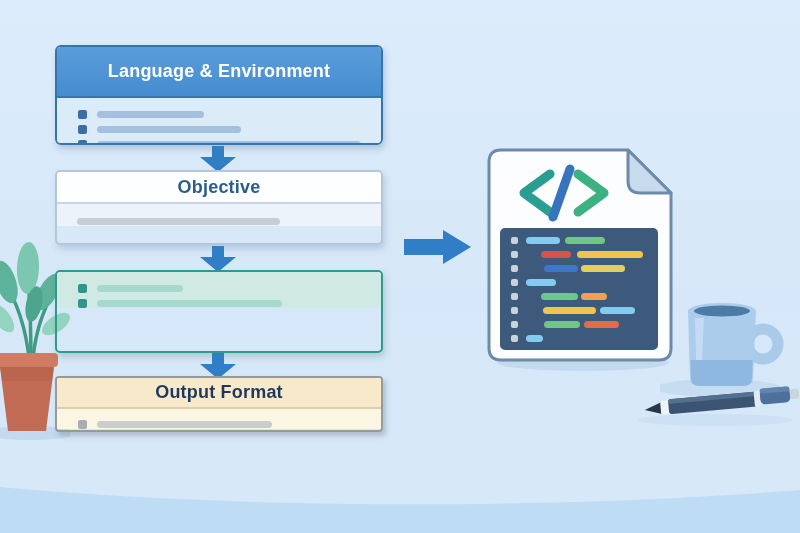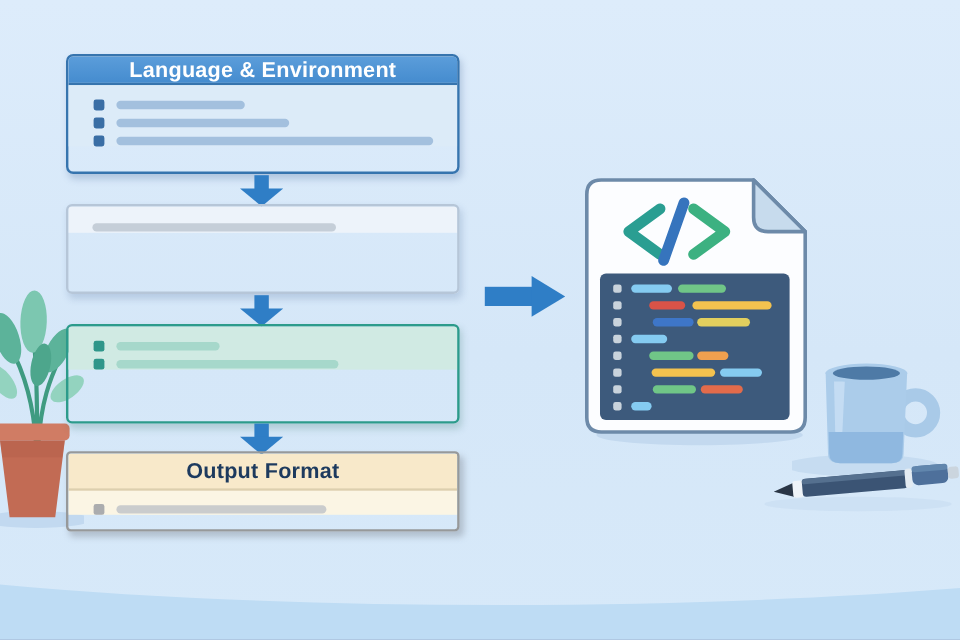--- a/index.html
+++ b/index.html
@@ -15,42 +15,42 @@
   .box-header{display:flex;align-items:center;justify-content:center;}
   .box-title{font-weight:700;font-size:18px;letter-spacing:.2px;}
   .box-body{position:relative;}
   .bullet-row{display:flex;align-items:center;gap:10px;height:9px;margin:0 0 6px 21px;}
   .bullet-row.no-square{margin-left:20px;}
   .bullet-square{width:9px;height:9px;border-radius:2px;flex:none;}
   .bullet-bar{height:7px;border-radius:3.5px;flex:none;}
 
   .box.v-blue{top:45px;height:100px;border:2px solid #3674ae;
     box-shadow:2px 4px 6px rgba(70,100,150,.28);}
-  .box.v-blue .box-header{height:24px;background:linear-gradient(180deg,#5b9dda,#458ccf);border-bottom:2px solid #3674ae;}
+  .box.v-blue .box-header{height:51px;background:linear-gradient(180deg,#5b9dda,#458ccf);border-bottom:2px solid #3674ae;}
   .box.v-blue .box-title{color:#ffffff;}
   .box.v-blue .box-body{background:#dcebf8;padding-top:12px;}
   .box.v-blue .bullet-square{background:#3a6ea5;}
   .box.v-blue .bullet-bar{background:#a3c0de;}
 
   .box.v-white{top:170px;height:75px;border:2px solid #b6c6d8;border-radius:5px;
     box-shadow:2px 4px 6px rgba(70,100,150,.22);}
   .box.v-white .box-header{height:32px;background:#fdfeff;border-bottom:2px solid #c9d6e3;}
   .box.v-white .box-title{color:#2b5c8e;}
   .box.v-white .box-body{background:#edf3fa;padding-top:13px;}
   .box.v-white .bullet-bar{background:#c5ced8;}
 
   .box.v-teal{top:270px;height:83px;border:2px solid #2c9b8b;border-radius:5px;
     box-shadow:2px 4px 6px rgba(60,120,110,.25);}
   .box.v-teal .box-header{height:32px;background:linear-gradient(180deg,#45bcab,#35ab99);border-bottom:2px solid #2c9b8b;}
   .box.v-teal .box-title{color:#ffffff;}
   .box.v-teal .box-body{background:#d0eae3;padding-top:12px;}
   .box.v-teal .bullet-square{background:#2f968a;}
   .box.v-teal .bullet-bar{background:#a6d8cb;}
 
-  .box.v-cream{top:376px;height:67px;border:2px solid #97999a;border-radius:4px;
+  .box.v-cream{top:376px;height:56px;border:2px solid #97999a;border-radius:4px;
     box-shadow:3px 4px 5px rgba(110,115,125,.35);}
   .box.v-cream .box-header{height:31px;background:#f8e9ca;border-bottom:2px solid #ddcfae;}
   .box.v-cream .box-title{color:#1d3a5e;}
   .box.v-cream .box-body{background:#fbf5e4;padding-top:11px;}
   .box.v-cream .bullet-square{background:#abacae;}
   .box.v-cream .bullet-bar{background:#cacccd;}
 
   
   .connector{position:absolute;left:200px;width:36px;height:27px;}
   .connector .stem{position:absolute;left:12px;top:0;width:12px;height:12px;background:#2f7ec6;}
@@ -125,20 +125,23 @@
           </div>
         </div>
     </div>
 
     <div class="connector c1">
       <div class="stem"></div>
       <div class="head"></div>
     </div>
 
     <div class="box v-white">
+      <div class="box-header">
+        <span class="box-title">Objective</span>
+      </div>
       <div class="box-body">
           <div class="bullet-row no-square">
             <span class="bullet-bar" style="width: 203px;"></span>
           </div>
         </div>
     </div>
 
     <div class="connector c2">
       <div class="stem"></div>
       <div class="head"></div>

